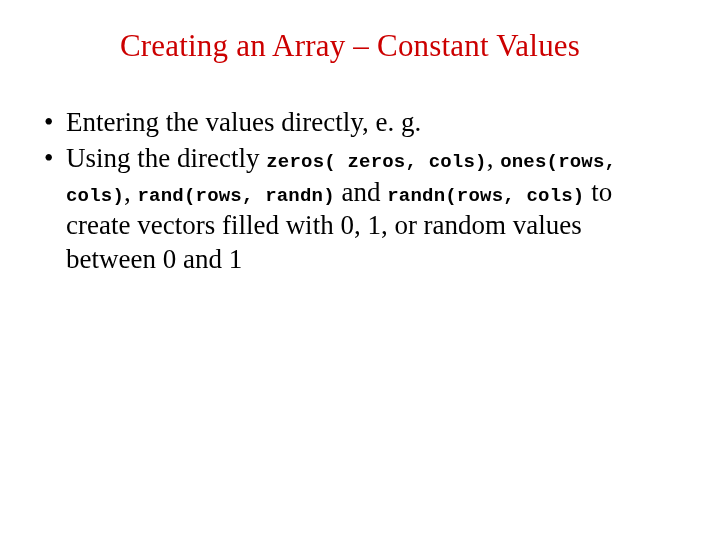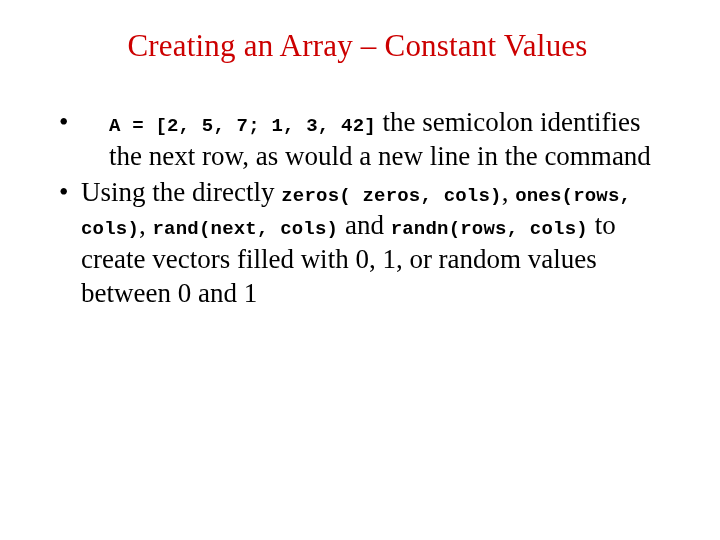--- a/index.html
+++ b/index.html
@@ -8,21 +8,21 @@
     width: 720px;
     height: 540px;
     background: #ffffff;
     font-family: Georgia, 'Times New Roman', serif;
     color: #000000;
   }
   .slide {
     box-sizing: border-box;
     width: 720px;
     height: 540px;
-    padding: 28px 48px 40px 43px;
+    padding: 28px 48px 40px 28px;
   }
   .title {
     color: #cc0000;
     font-size: 31px;
     font-weight: 400;
     text-align: center;
     margin: 0 0 42px 0;
     letter-spacing: 0.2px;
   }
   .bullets {
@@ -62,24 +62,22 @@
 </head>
 <body>
 
 <div class="slide">
 
   <h1 class="title">Creating an Array – Constant Values</h1>
 
   <ul class="bullets">
 
     <li>
-      <span class="sub">
-        <span class="code">A = [2, 5, 7; 1, 3, 42]</span><span> the semicolon identifies the next row, as would a new line in the command</span>
-      </span>
+      <span>Entering the values directly, e. g.</span>
     </li>
 
     <li>
-      <span>Using the directly </span><span class="code">zeros( zeros, cols)</span><span>, </span><span class="code">ones(rows, cols)</span><span>, </span><span class="code">rand(next, cols)</span><span> and </span><span class="code">randn(rows, cols)</span><span> to create vectors filled with 0, 1, or random values between 0 and 1</span>
+      <span>Using the directly </span><span class="code">zeros( zeros, cols)</span><span>, </span><span class="code">ones(rows, cols)</span><span>, </span><span class="code">rand(rows, randn)</span><span> and </span><span class="code">randn(rows, cols)</span><span> to create vectors filled with 0, 1, or random values between 0 and 1</span>
     </li>
 
   </ul>
 
 </div>
 
 </body></html>

